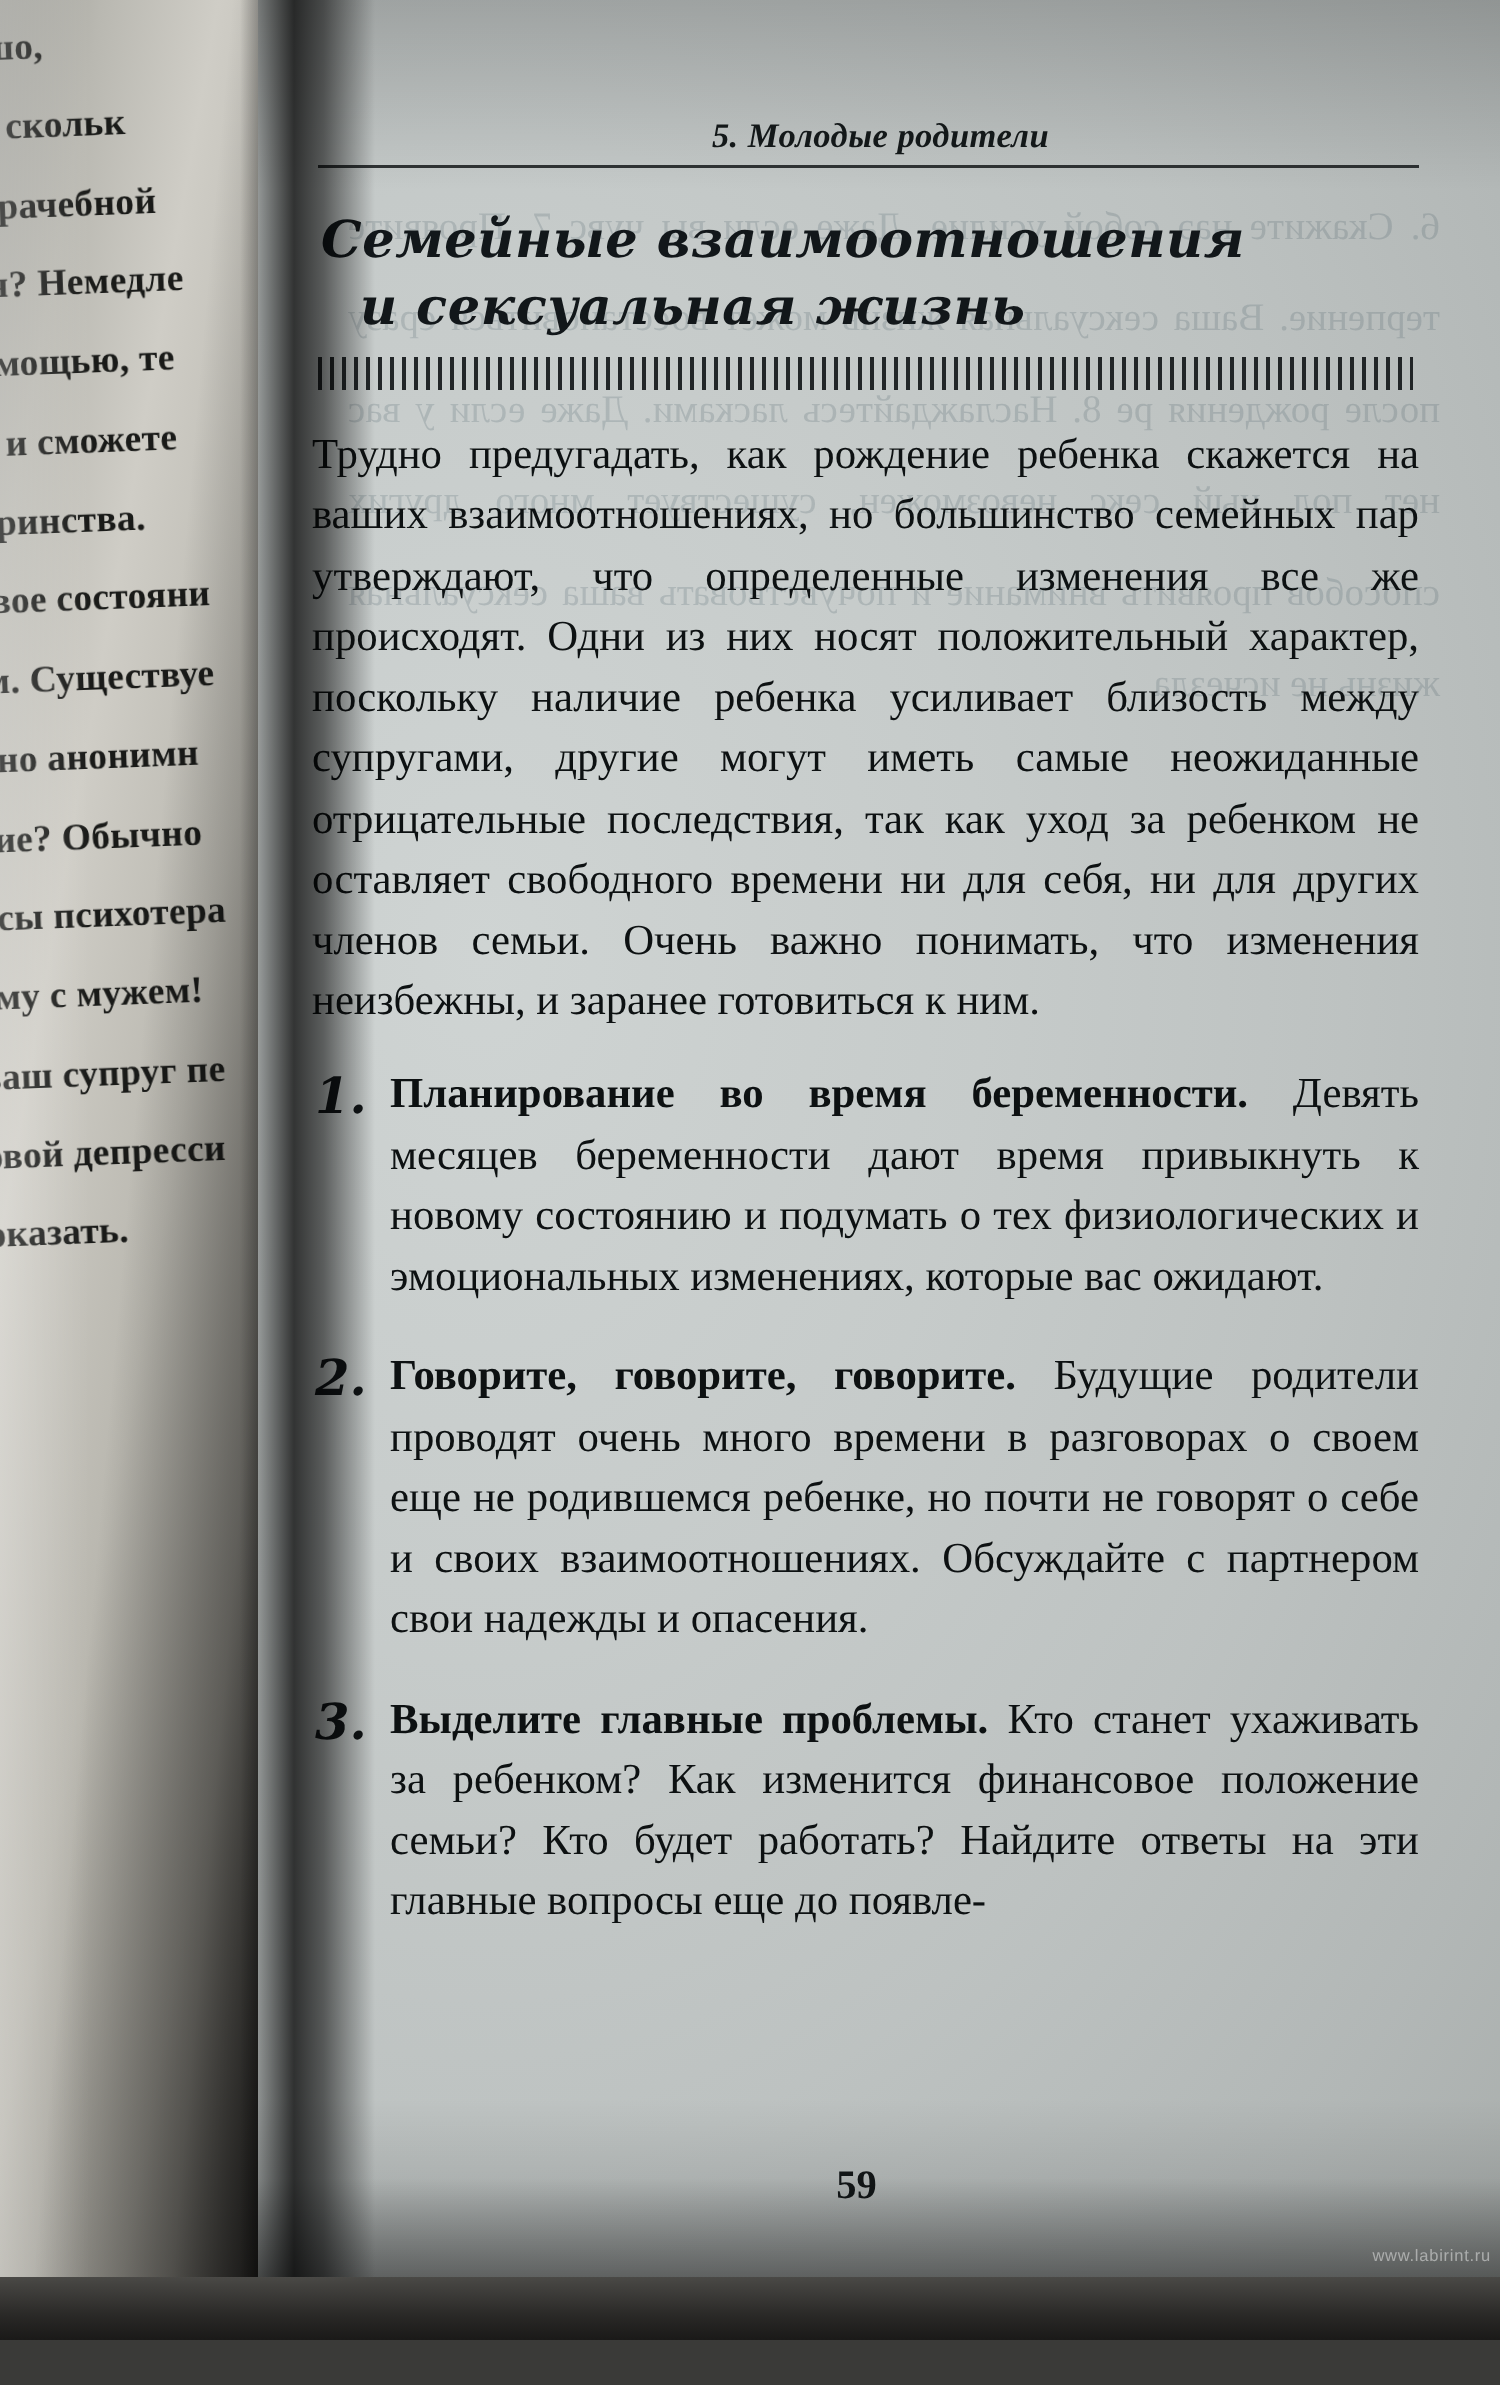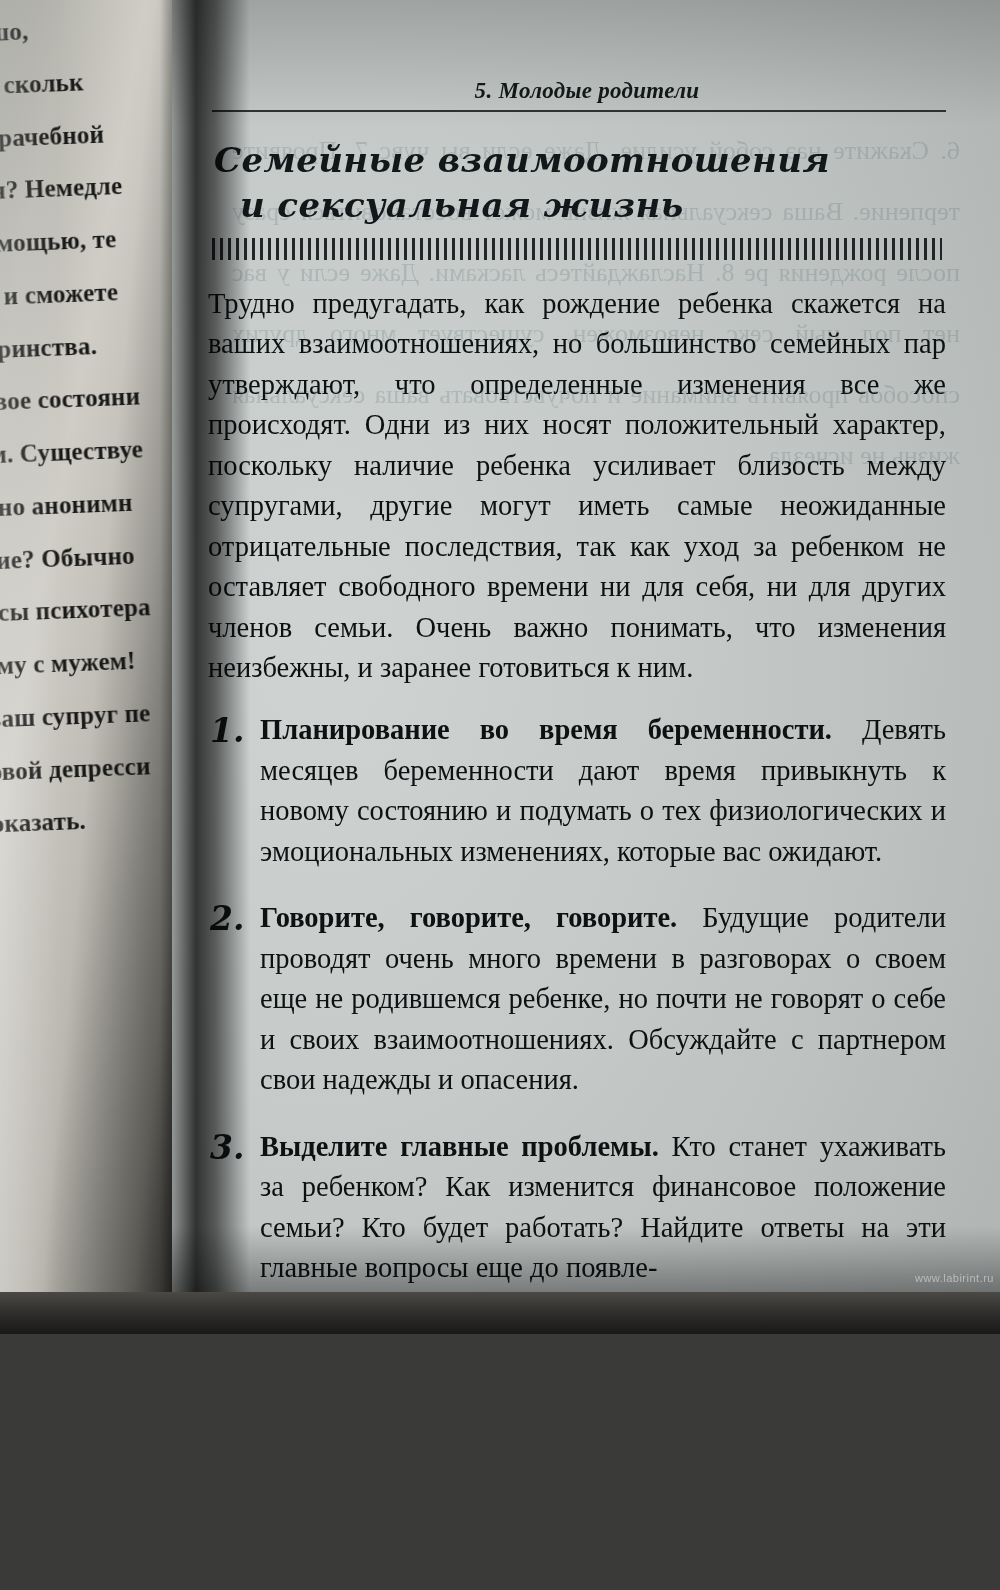--- a/index.html
+++ b/index.html
@@ -3,21 +3,21 @@
 <meta charset="utf-8">
 <style>
   html, body {
     margin: 0;
     padding: 0;
     background: #3a3a38;
   }
   #page {
     position: relative;
     width: 1000px;
-    height: 1334px;
+    height: 1560px;
     overflow: hidden;
     background: #000000;
     font-family: "Liberation Serif", serif;
   }
 
   
   .left-page {
     position: absolute;
     left: 0; top: 0;
     width: 205px;

